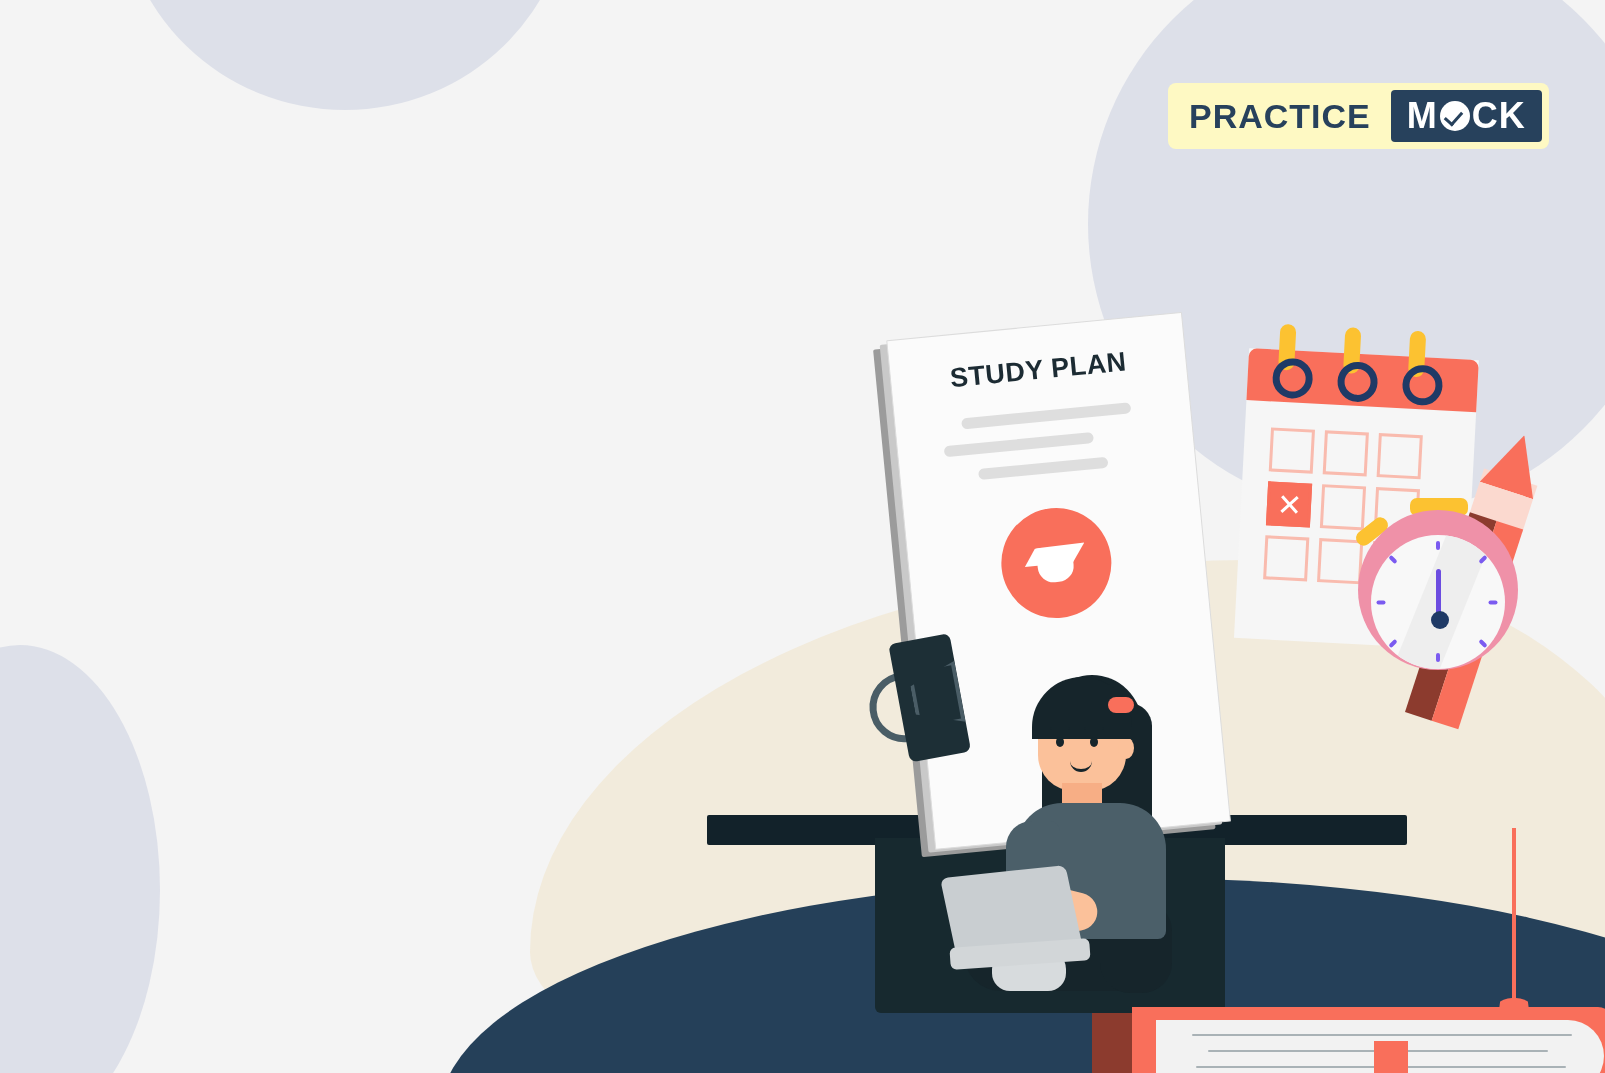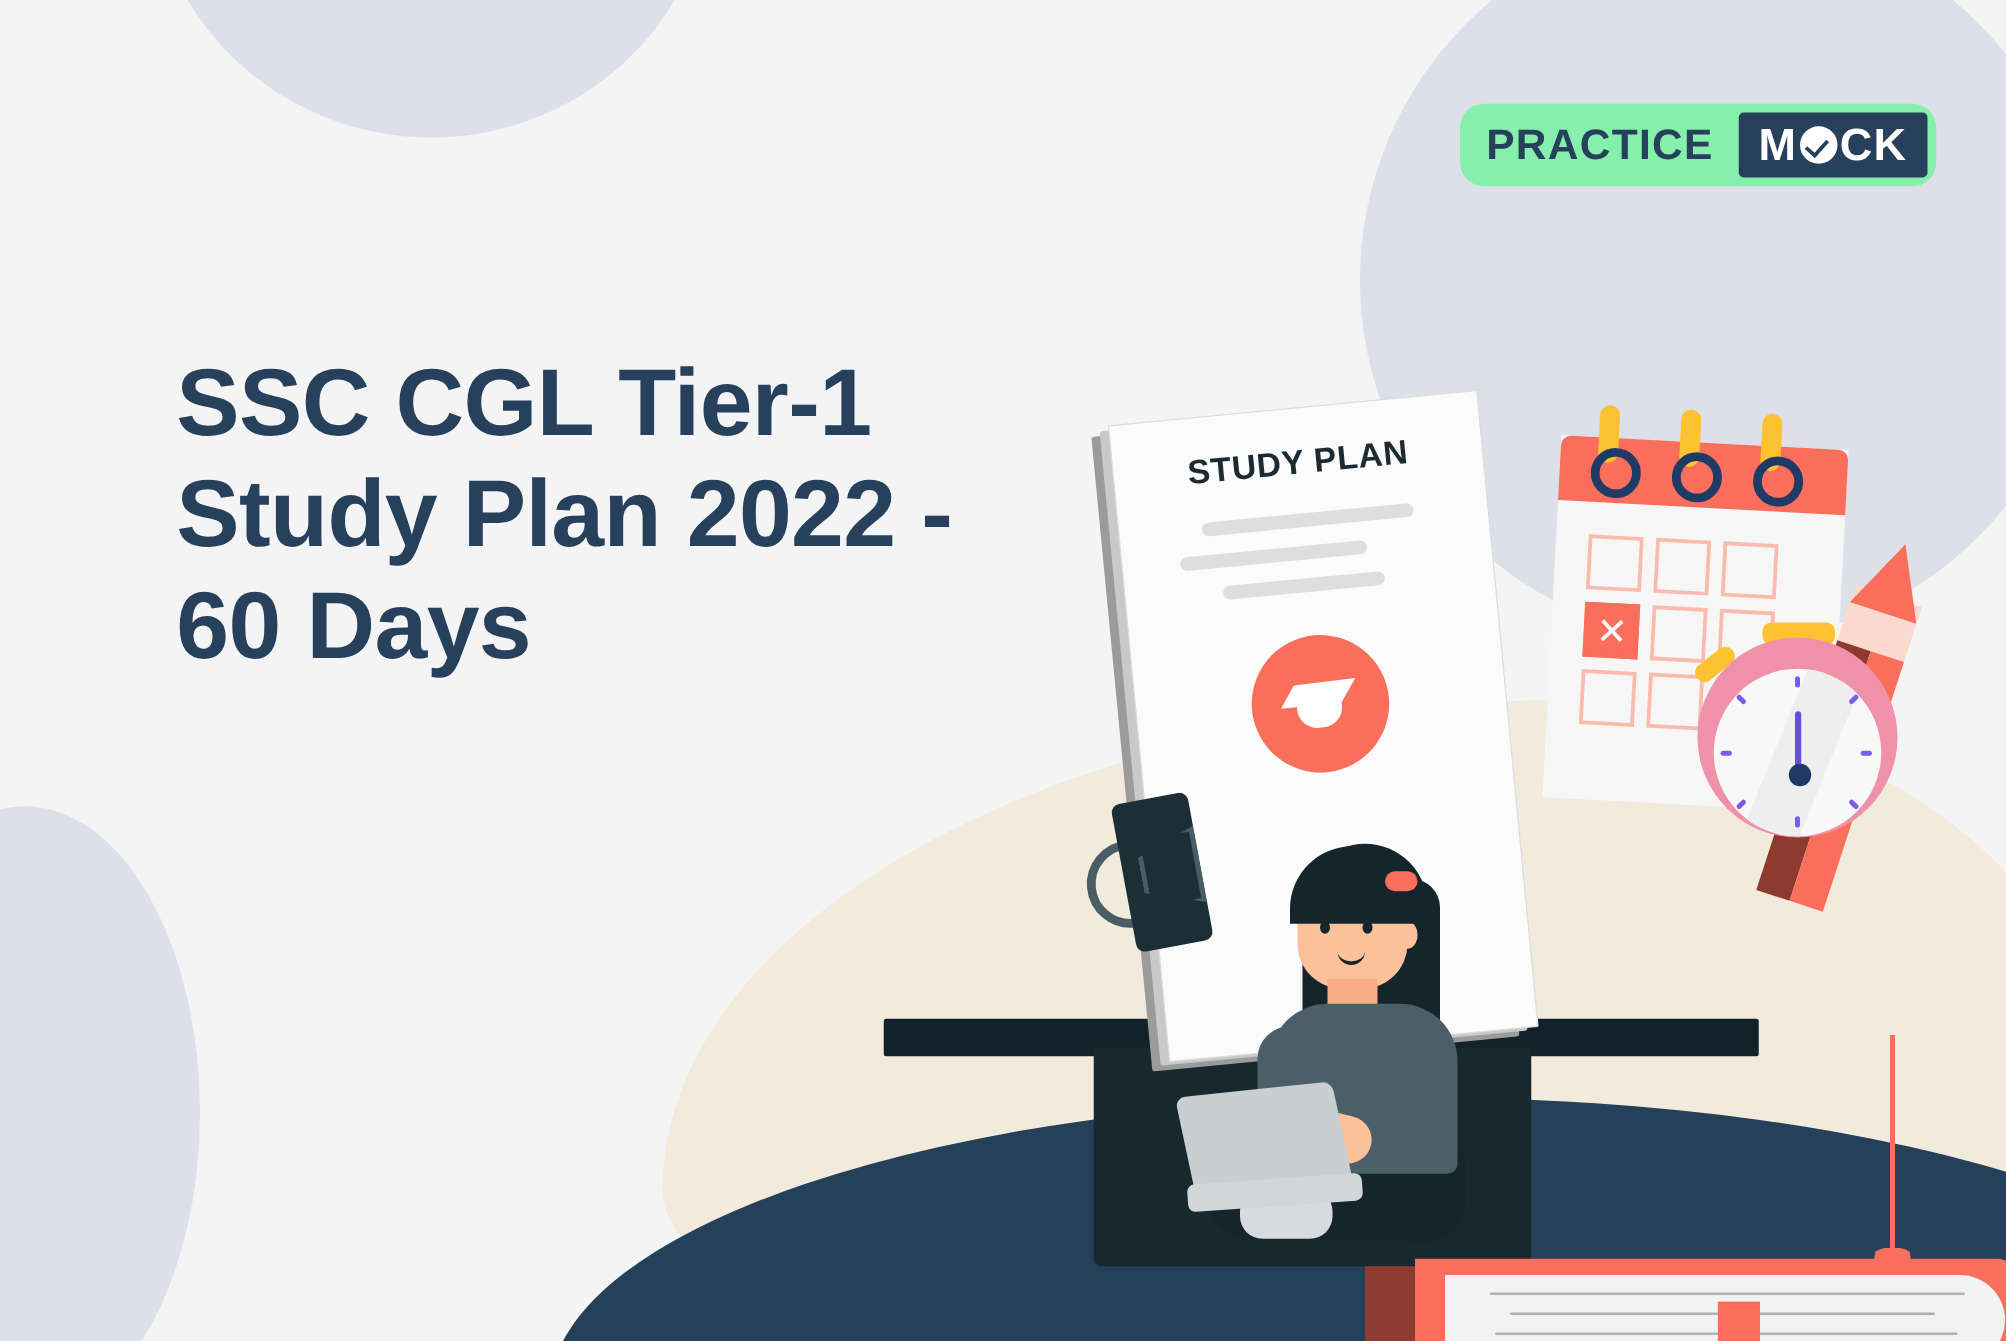--- a/index.html
+++ b/index.html
@@ -30,21 +30,21 @@
   
   #headline{
     position:absolute;left:141px;top:228px;width:760px;
     color:#27415c;font-size:76px;font-weight:bold;line-height:1.17;
     letter-spacing:-0.5px;white-space:pre-line;
   }
 
   
   #logo{
     position:absolute;left:1168px;top:83px;
-    background:#86efac;border-radius:19px;padding:7px;
+    background:#fef9c3;border-radius:8px;padding:7px;
     display:flex;align-items:stretch;
     box-shadow:0 0 0 0 rgba(0,0,0,0);
   }
   #logo .lg-practice{
     color:#27415c;font-size:34px;font-weight:bold;letter-spacing:1px;
     padding:8px 20px 8px 14px;line-height:1;display:flex;align-items:center;
   }
   #logo .lg-mock{
     background:#27415c;border-radius:4px;color:#ffffff;
     font-size:36px;font-weight:bold;letter-spacing:1px;
@@ -201,23 +201,20 @@
 <body>
 
 <div class="stage">
 
   <div class="bg-circle" id="circle-top-left"></div>
   <div class="bg-circle" id="circle-bottom-left"></div>
   <div class="bg-circle" id="circle-top-right"></div>
   <div id="cream-blob"></div>
   <div id="navy-wave"></div>
 
-  <h1 id="headline">SSC CGL Tier-1
-Study Plan 2022 -
-60 Days</h1>
 
   <div id="logo">
     <span class="lg-practice">PRACTICE</span>
     <span class="lg-mock">
       <span>M</span>
       <span class="mock-o"></span>
       <span>CK</span>
     </span>
   </div>
 

